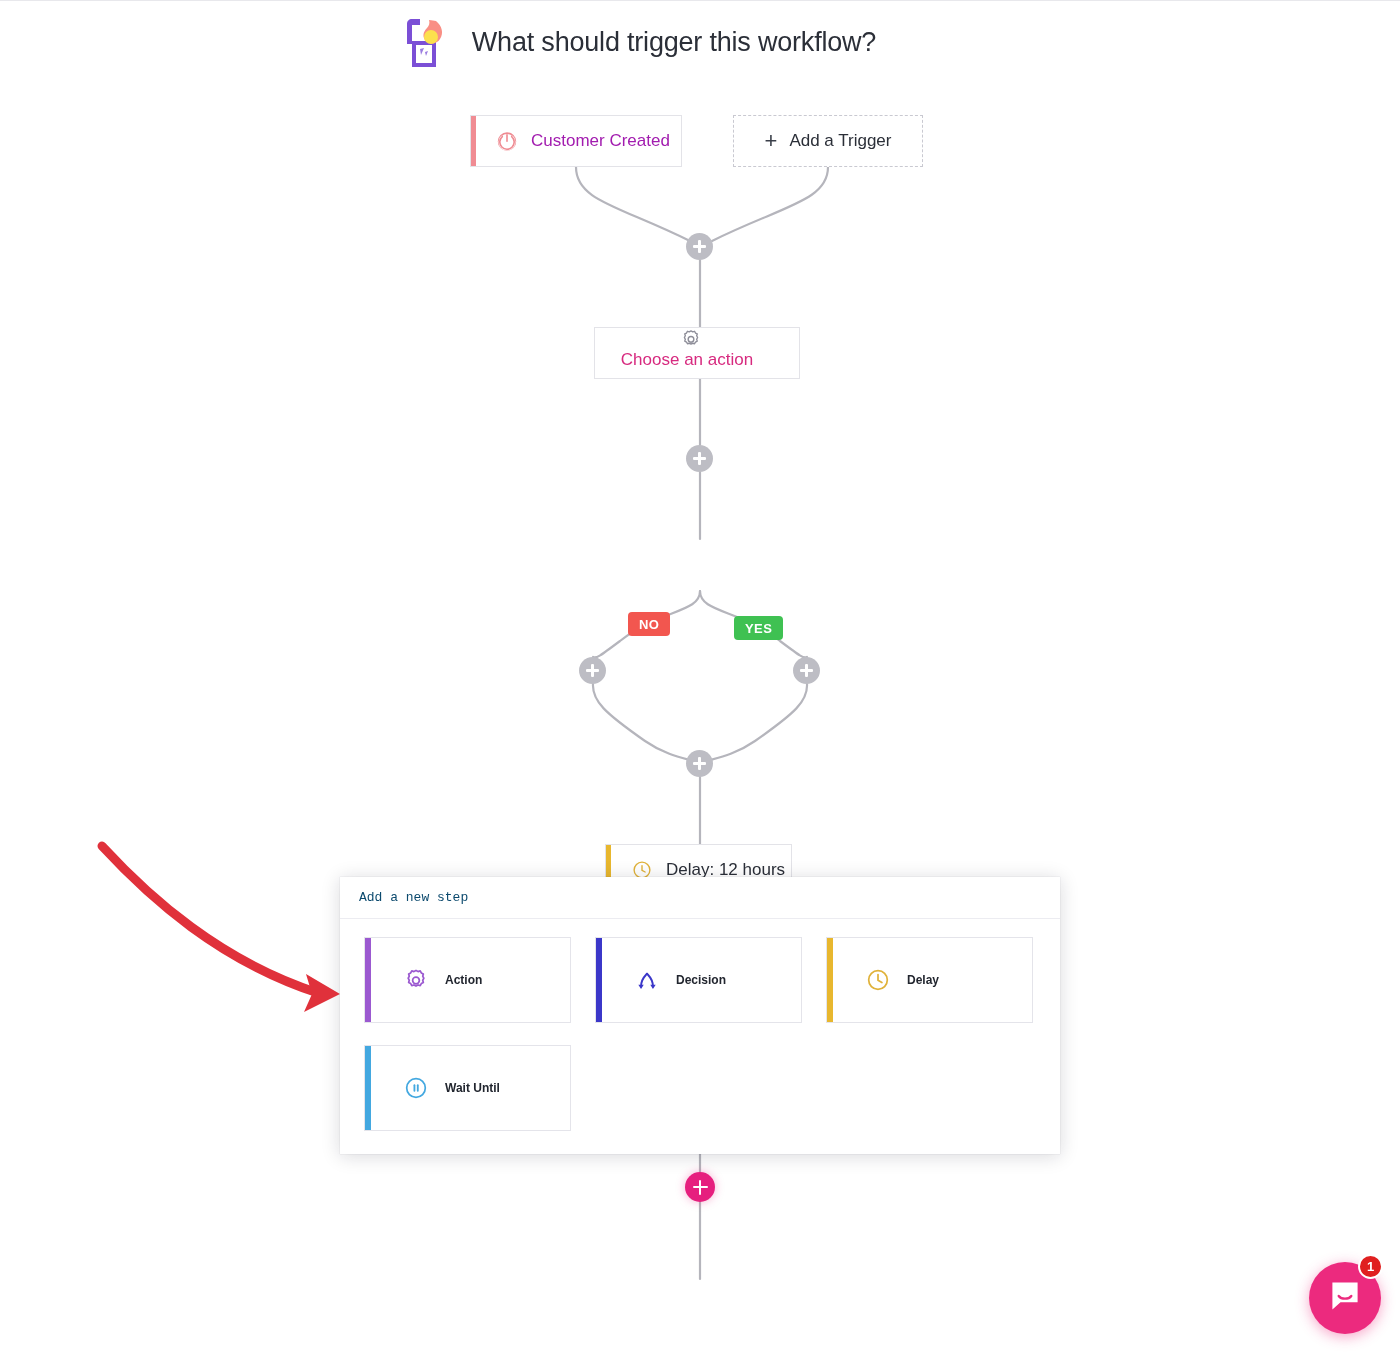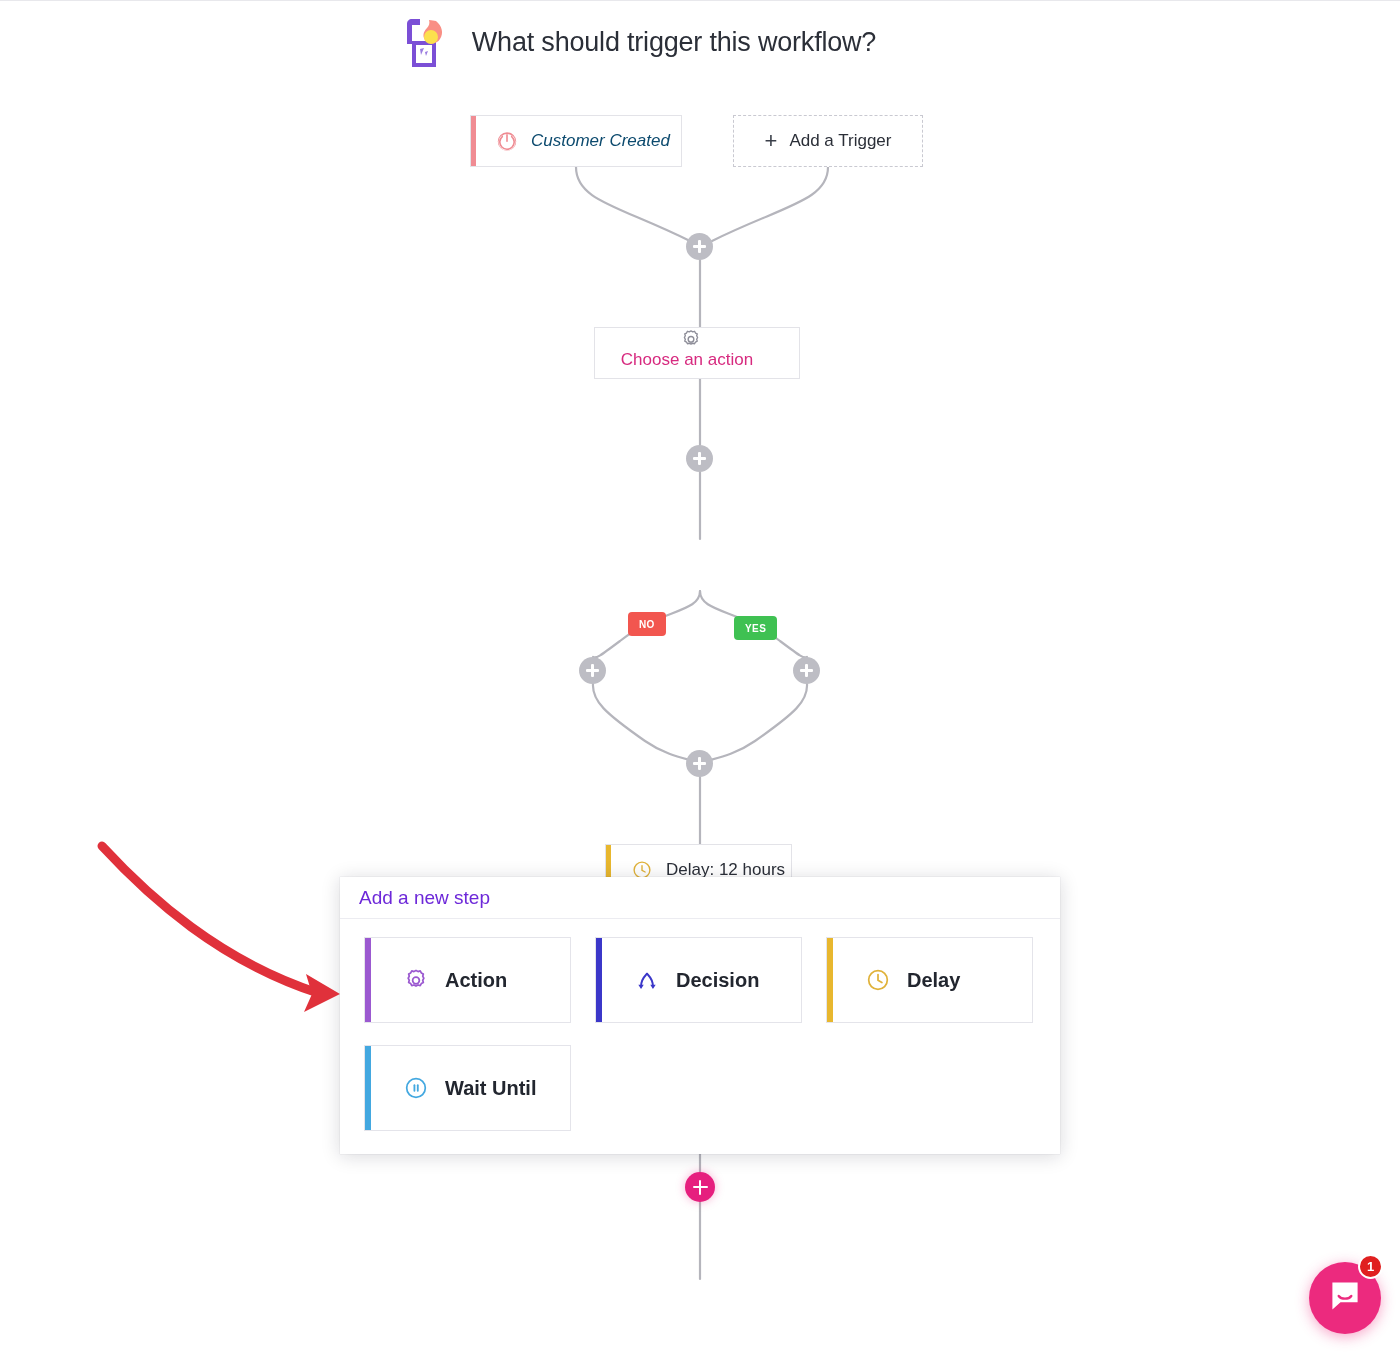--- a/index.html
+++ b/index.html
@@ -67,21 +67,21 @@
     flex: 0 0 auto;
     display: flex; align-items: center; justify-content: center;
   }
   .node .node-label {
     font-size: 17px;
     color: #2b2f38;
     white-space: nowrap;
   }
 
   #node-customer-created { left: 470px; top: 114px; width: 212px; }
-  #node-customer-created .node-label { color: #0c4a6e; font-style: italic; }
+  #node-customer-created .node-label { color: #a21caf; }
 
   #node-add-trigger {
     position: absolute;
     left: 733px; top: 114px; width: 190px; height: 52px;
     background: #ffffff;
     border: 1px dashed #c9c9d1;
     display: flex; align-items: center; justify-content: center;
     gap: 12px;
   }
   #node-add-trigger .plus-glyph { font-size: 22px; color: #3a3f49; line-height: 1; }
@@ -96,21 +96,21 @@
   #node-delay { left: 605px; top: 843px; width: 187px; }
   #node-delay .node-label { color: #2b2f38; }
 
   
   .branch-badge {
     position: absolute;
     height: 24px;
     padding: 0 11px;
     border-radius: 4px;
     display: flex; align-items: center; justify-content: center;
-    font-size: 10px;
+    font-size: 13px;
     font-weight: 700;
     letter-spacing: 0.4px;
     color: #ffffff;
   }
   #badge-no  { left: 628px; top: 611px; background: #f2564f; }
   #badge-yes { left: 734px; top: 615px; background: #3fc152; }
 
   
   .plus-circle {
     position: absolute;
@@ -158,42 +158,42 @@
     width: 720px; height: 277px;
     background: #ffffff;
     box-shadow: 0 2px 18px rgba(20,20,40,0.16), 0 0 1px rgba(20,20,40,0.2);
   }
   #add-step-header {
     height: 42px;
     border-bottom: 1px solid #ececf1;
     display: flex; align-items: center;
     padding-left: 19px;
   }
-  #add-step-title { font-size: 19px; color: #6d28d9; }
+  #add-step-title { font-size: 13px; color: #0c4a6e; font-family: Liberation Mono, monospace; }
   #add-step-body {
     padding: 18px 18px 18px 24px;
     display: flex; flex-wrap: wrap;
     gap: 22px 24px;
   }
   .step-card {
     width: 207px; height: 86px;
     background: #ffffff;
     border: 1px solid #e4e4ea;
     display: flex; align-items: center;
     cursor: pointer;
   }
   .step-card .accent { width: 6px; align-self: stretch; flex: 0 0 auto; }
   .step-card .card-icon {
     width: 26px; height: 26px;
     margin-left: 32px; margin-right: 16px;
     flex: 0 0 auto;
     display: flex; align-items: center; justify-content: center;
   }
   .step-card .card-label {
-    font-size: 20px; font-weight: 700; color: #22262f;
+    font-size: 12px; font-weight: 700; color: #22262f;
     white-space: nowrap;
   }
 
   
   #annotation-arrow {
     position: absolute;
     left: 90px; top: 835px;
     width: 290px; height: 190px;
     pointer-events: none;
   }

